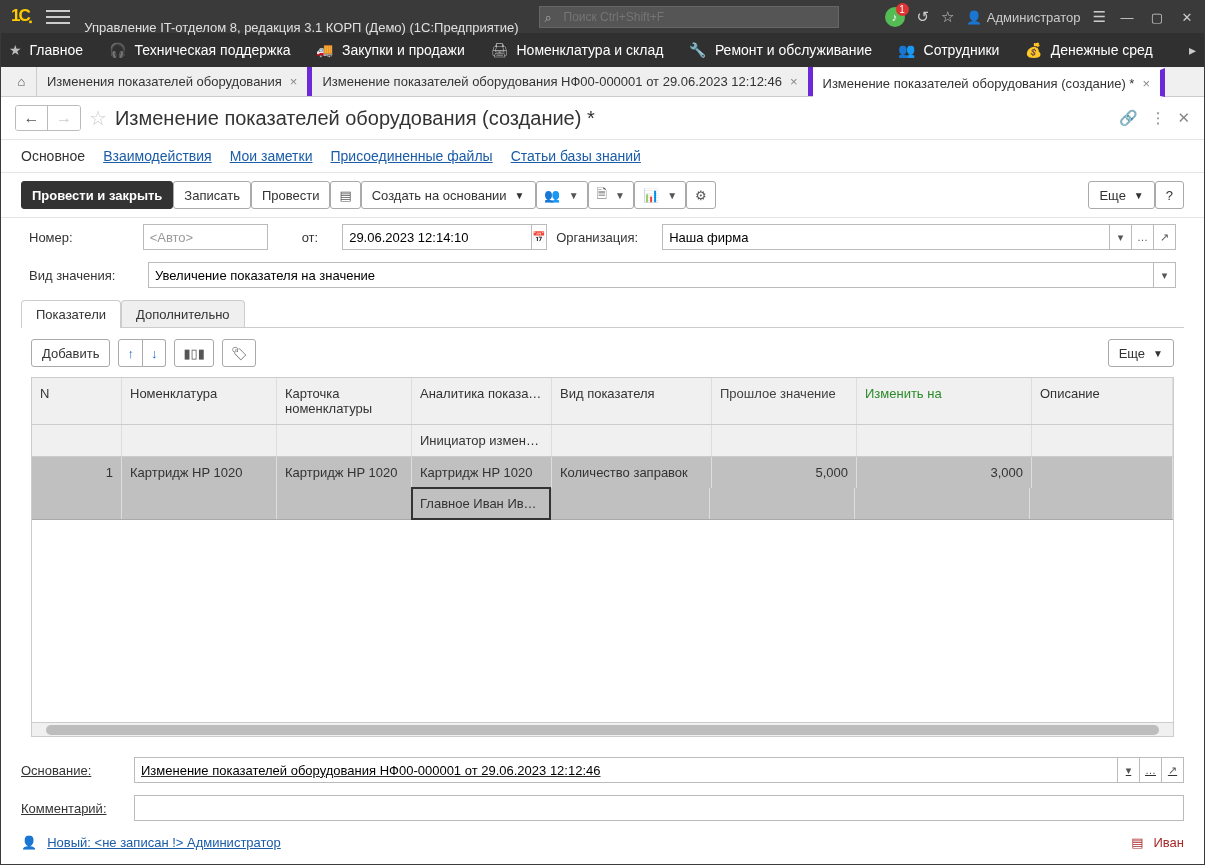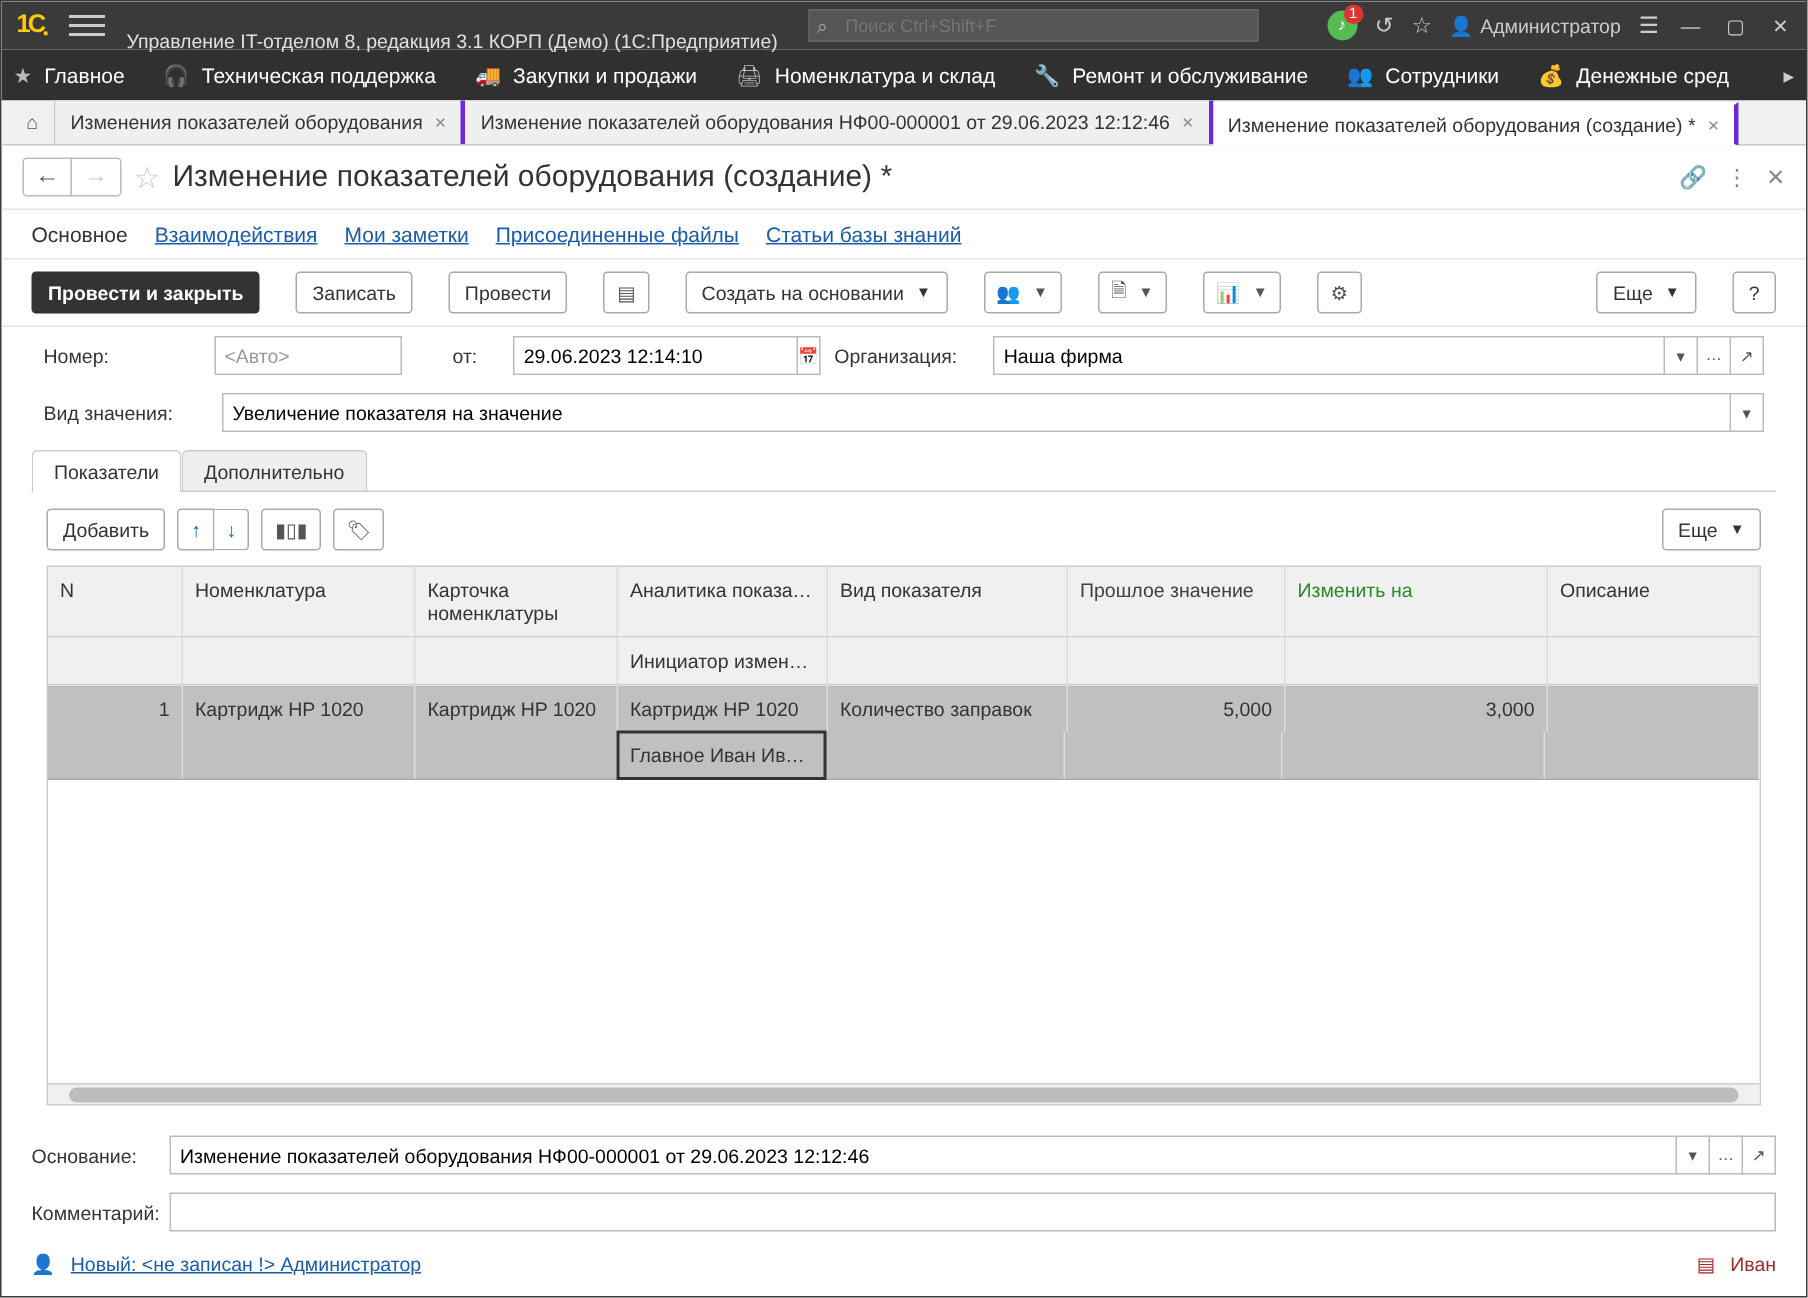--- a/index.html
+++ b/index.html
@@ -22,38 +22,38 @@
   .admin { display:flex; align-items:center; gap:4px; cursor:pointer; color:#ccc; font-size:13px;}
   .winbtn { color:#ccc; font-size:13px; cursor:pointer; width:18px; text-align:center;}
   
   .mainmenu { height:34px; background:#303030; display:flex; align-items:center; padding:0 8px; gap:26px; overflow:hidden;}
   .mitem { display:flex; align-items:center; gap:8px; color:#fff; font-size:14px; cursor:pointer; white-space:nowrap; }
   .micon { color:#bbb; font-size:14px;}
   .mm-arrow{ margin-left:auto; color:#ccc; cursor:pointer; font-size:14px;}
   
   .tabstrip { height:30px; background:#f0f0f0; border-bottom:1px solid #ccc; display:flex; align-items:stretch; padding-left:6px;}
   .tabstrip .home { width:30px; display:flex; align-items:center; justify-content:center; cursor:pointer; color:#555; border-right:1px solid #ccc;}
-  .tab { display:flex; align-items:center; padding:0 10px; border-right:3px solid #6d28d9; cursor:pointer; gap:8px; font-size:13px; color:#333; background:#efefef;}
+  .tab { display:flex; align-items:center; padding:0 10px; border-right:5px solid #6d28d9; cursor:pointer; gap:8px; font-size:13px; color:#333; background:#efefef;}
   .tab.active { background:#fff; border-bottom:1px solid #fff; position:relative; top:1px; border-top:2px solid #fff;}
   .tab .x { color:#888; font-size:13px; cursor:pointer;}
   
   .dochdr { display:flex; align-items:center; padding:8px 14px; gap:8px; border-bottom:1px solid #e5e5e5;}
   .navbox { display:flex; border:1px solid #bbb; border-radius:3px; overflow:hidden; height:26px; }
   .navbox button{ width:32px; background:#fff; border:none; border-right:1px solid #bbb; cursor:pointer; font-size:16px; color:#555;}
   .navbox button:last-child{border-right:none;}
   .star { color:#ccc; font-size:20px; cursor:pointer; }
   .doctitle { font-size:20px; color:#333; flex:1; }
   .hdr-right { display:flex; gap:12px; align-items:center; color:#888;}
   .hdr-right span{cursor:pointer; font-size:15px;}
   
   .seclinks { display:flex; gap:18px; padding:8px 20px; border-bottom:1px solid #e5e5e5; font-size:14px;}
   .seclinks span{ color:#1a5ca8; text-decoration:underline; cursor:pointer;}
   .seclinks span.active{ color:#333; text-decoration:none; }
   
-  .toolbar { display:flex; gap:24px; padding:8px 20px; align-items:flex-start; border-bottom:1px solid #e5e5e5;}
+  .toolbar { display:flex; gap:0; padding:8px 20px; align-items:flex-start; border-bottom:1px solid #e5e5e5;}
   .btn { height:28px; border:1px solid #aaa; border-radius:3px; background:#fff; padding:0 10px; display:inline-flex; align-items:center; cursor:pointer; font-size:13px; gap:4px;}
   .btn.primary { background:#333; color:#fff; border-color:#333; font-weight:bold;}
   .btn.icon { padding:0 8px; color:#555;}
   .btn .dd{ margin-left:4px; font-size:10px;}
   .toolbar .spacer{flex:1;}
   
   .formrow { display:flex; align-items:center; padding:6px 28px; gap:24px; font-size:13px;}
   .formrow label{ color:#333; white-space:nowrap;}
   .tinput { height:26px; border:1px solid #bbb; padding:0 6px; font-size:13px; background:#fff;}
   .tinput.placeholder{ color:#999;}
@@ -87,21 +87,21 @@
   .col-vid{width:160px;}
   .col-prev{width:145px; text-align:right;}
   .col-chg{width:175px; text-align:right;}
   .col-desc{flex:1;}
   .th.col-prev{color:#404040;}
   .th.col-chg{color:#2a8a2a;}
   .selcell { border:2px solid #333; margin:-1px; padding:7px 7px;}
   .hscroll{height:14px; background:#f0f0f0; border-top:1px solid #ccc; position:relative;}
   .hscroll .thumb{position:absolute; left:14px; right:14px; top:2px; height:10px; background:#bdbdbd; border-radius:5px;}
   
-  .bottomrow{padding:6px 20px; display:flex; align-items:center; gap:0;}
+  .bottomrow{padding:6px 20px; display:flex; align-items:center; gap:21px;text-decoration:underline;}
   .bottomrow label{width:92px;}
   .bottomrow .combo{flex:1;}
   .bottomrow .tinput{flex:1;}
   
   .statusbar { display:flex; align-items:center; padding:8px 20px 10px 20px; gap:10px; font-size:13px;}
   .statusbar .sicon{color:#1a5ca8; font-size:13px;}
   .statusbar a{color:#1a5ca8; text-decoration:underline; cursor:pointer;}
   .statusbar .sp{flex:1;}
   .statusbar .newlbl{color:#a52a2a;}
   .statusbar .doc{color:#a52a2a;}

